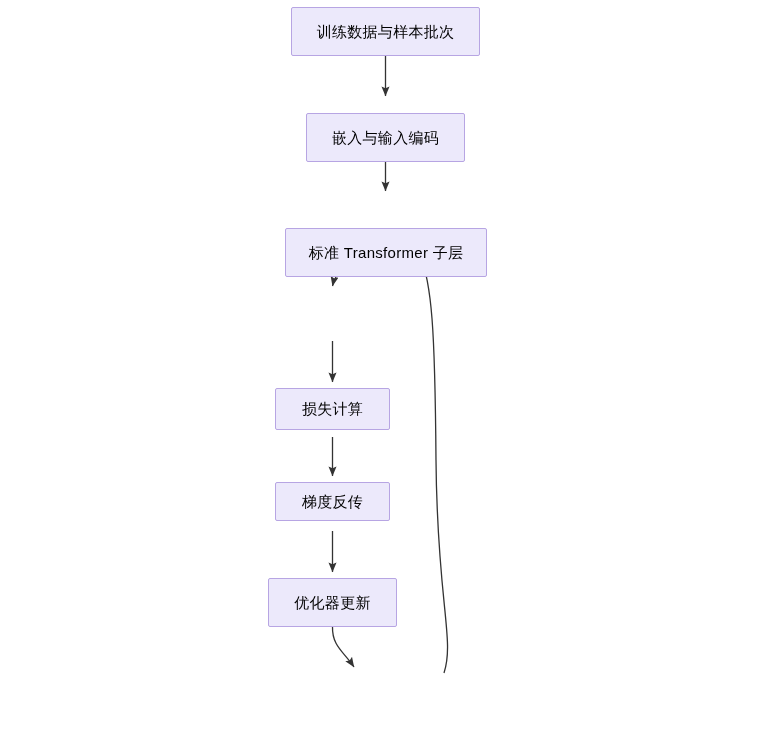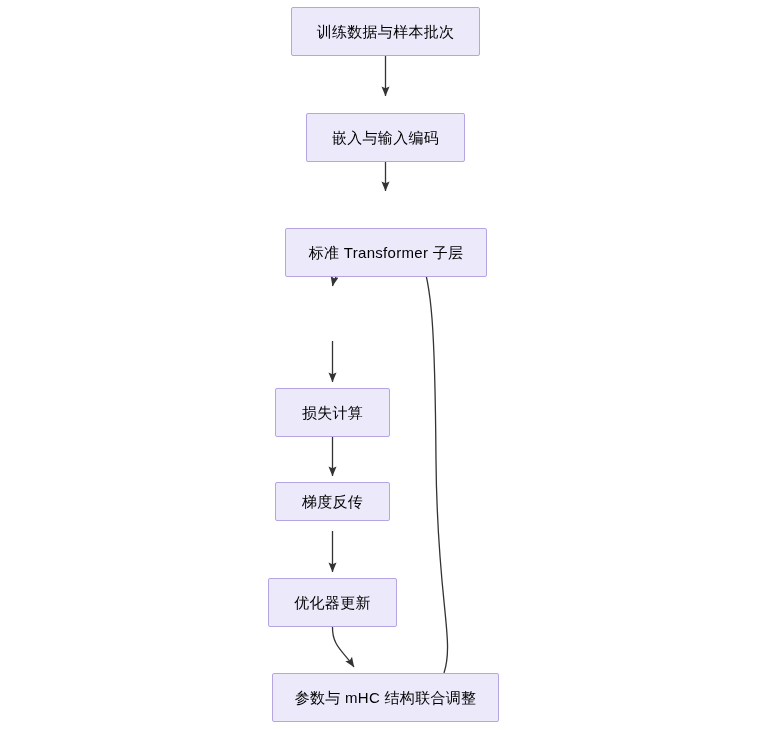--- a/index.html
+++ b/index.html
@@ -84,29 +84,26 @@
 
   <div class="node" style="left:306px; top:113px; width:159px; height:49px;">
     <span class="node-label">嵌入与输入编码</span>
   </div>
 
   <div class="node" style="left:285px; top:197px; width:202px; height:49px;margin-top:31px;">
     <span class="node-label">标准 Transformer 子层</span>
   </div>
 
 
-  <div class="node" style="left:275px; top:388px; width:115px; height:49px;">
+  <div class="node" style="left:275px; top:388px; width:115px; height:42px;">
     <span class="node-label">损失计算</span>
   </div>
 
   <div class="node" style="left:275px; top:482px; width:115px; height:39px;">
     <span class="node-label">梯度反传</span>
   </div>
 
   <div class="node" style="left:268px; top:578px; width:129px; height:49px;">
     <span class="node-label">优化器更新</span>
   </div>
 
-  <div class="node" style="left:272px; top:673px; width:227px; height:49px;">
-    <span class="node-label">参数与 mHC 结构联合调整</span>
-  </div>
 
 </div>
 
 </body></html>

